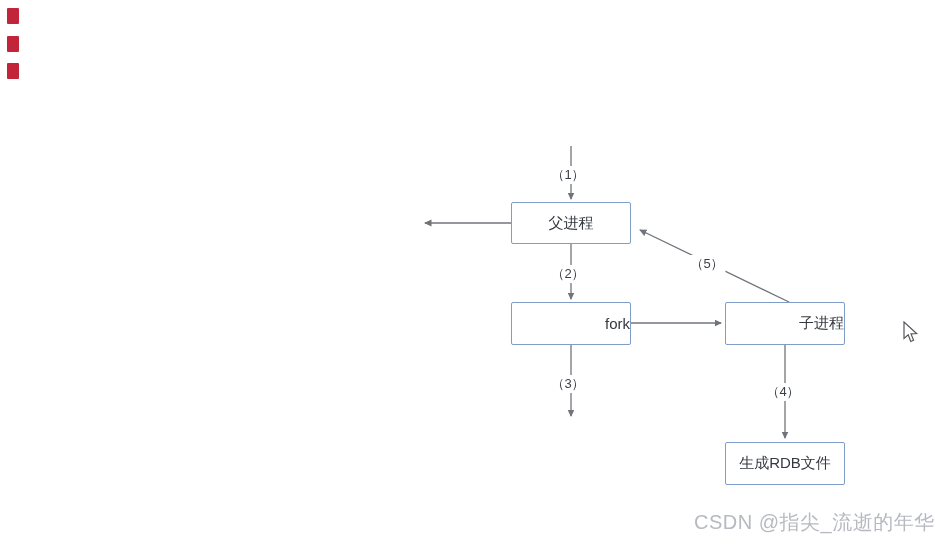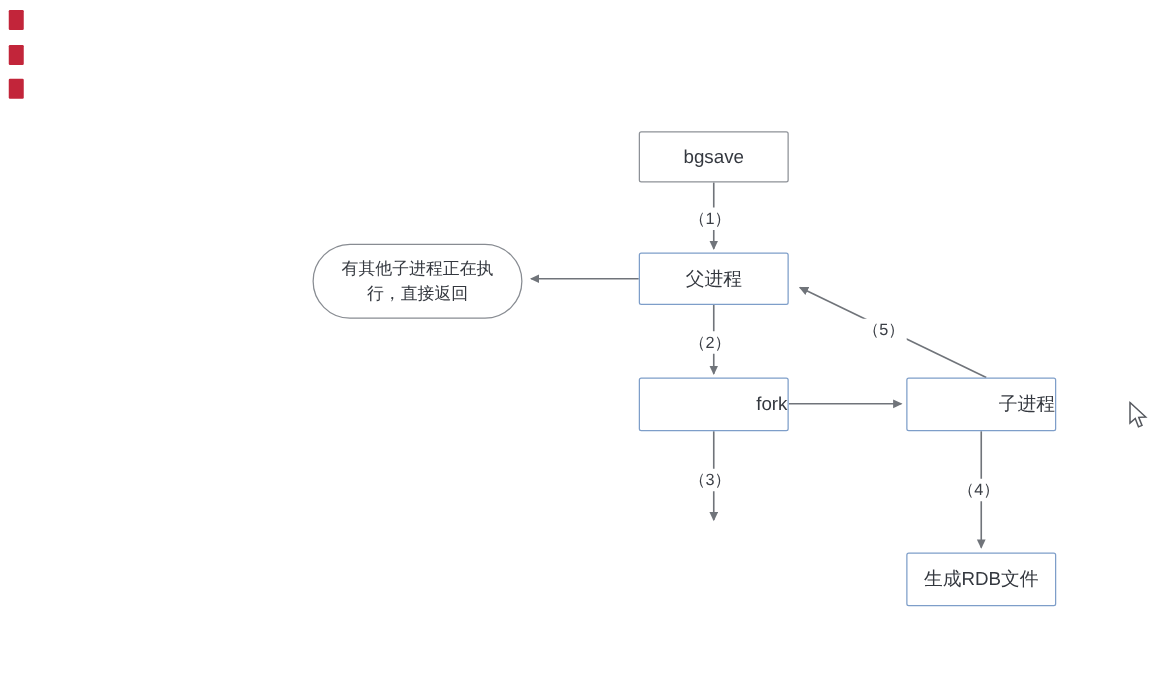--- a/index.html
+++ b/index.html
@@ -115,53 +115,45 @@
       <line x1="571" y1="146" x2="571" y2="199" marker-end="url(#arw)"></line>
       <line x1="511" y1="223" x2="425" y2="223" marker-end="url(#arw)"></line>
       <line x1="571" y1="244" x2="571" y2="299" marker-end="url(#arw)"></line>
       <line x1="631" y1="323" x2="721" y2="323" marker-end="url(#arw)"></line>
       <line x1="571" y1="345" x2="571" y2="416" marker-end="url(#arw)"></line>
       <line x1="785" y1="345" x2="785" y2="438" marker-end="url(#arw)"></line>
       <line x1="789" y1="302" x2="640" y2="230" marker-end="url(#arw)"></line>
     </g>
   </svg>
 
-  <div class="node rect-gray node-bgsave">
-    <span>bgsave</span>
-  </div>
 
   <div class="node rect-blue node-parent">
     <span>父进程</span>
   </div>
 
   <div class="node rect-blue node-fork">
     <span>fork</span>
   </div>
 
   <div class="node rect-blue node-child">
     <span>子进程</span>
   </div>
 
-  <div class="node stadium node-busy">
-    <span>
-      <span>有其他子进程正在执</span><br>
-      <span>行，直接返回</span>
-    </span>
-  </div>
 
 
 
   <div class="node rect-blue node-rdb">
     <span>生成RDB文件</span>
   </div>
 
   <div class="edge-label lbl-1">（1）</div>
   <div class="edge-label lbl-2">（2）</div>
   <div class="edge-label lbl-3">（3）</div>
   <div class="edge-label lbl-4">（4）</div>
   <div class="edge-label lbl-5">（5）</div>
 
+  <div class="watermark">CSDN @指尖_流逝的年华</div>
 
   <svg class="cursor" viewBox="0 0 17 24">
     <path d="M1,1 L1,17.5 L5.2,13.8 L7.8,20.5 L10.6,19.3 L8,12.9 L13.6,12.6 Z" fill="#ffffff" stroke="#55585e" stroke-width="1.2" stroke-linejoin="miter"></path>
   </svg>
 
 </div>
 
 </body></html>

